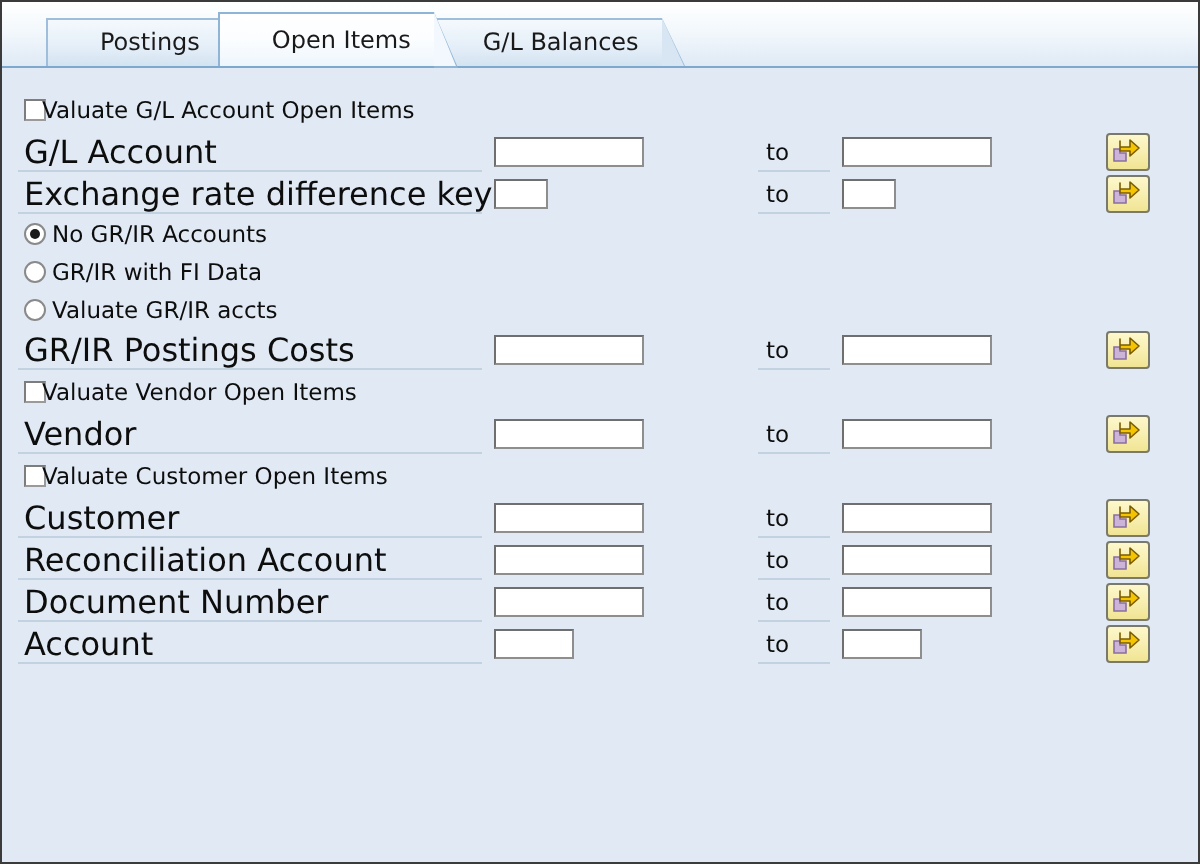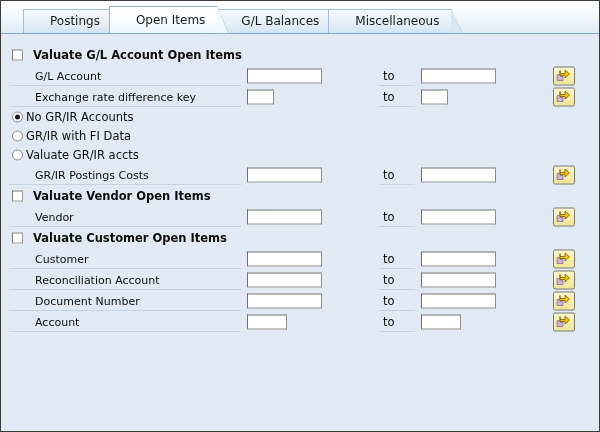--- a/index.html
+++ b/index.html
@@ -66,21 +66,21 @@
   }
 
   .row{
     position:relative;
     height:21px;
     display:flex;align-items:center;
   }
 
   .lbl{
     position:absolute;left:11px;top:50%;transform:translateY(-50%);
-    font-size:11px;color:#0d0d0d;white-space:nowrap;margin-left:23px;
+    font-size:16px;color:#0d0d0d;white-space:nowrap;
   }
   .lbl-underline{
     position:absolute;left:8px;bottom:0;height:1px;background:#c3d2e1;
   }
 
   .to{
     position:absolute;left:382px;top:50%;transform:translateY(-50%);
     font-size:11.5px;color:#0d0d0d;
   }
   .to-underline{
@@ -114,22 +114,22 @@
   
   .cbrow{position:relative;height:21px;}
   .cbox{
     position:absolute;left:11px;top:50%;transform:translateY(-50%);
     width:11px;height:11px;box-sizing:border-box;
     background:#ffffff;border:1px solid #9a9a9a;
     border-top-color:#7d7d7d;border-left-color:#7d7d7d;
     cursor:pointer;
   }
   .cblabel{
-    position:absolute;left:32px;top:50%;transform:translateY(-50%);
-    font-size:11.5px;color:#0d0d0d;white-space:nowrap;font-weight:bold;
+    position:absolute;left:20px;top:50%;transform:translateY(-50%);
+    font-size:11.5px;color:#0d0d0d;white-space:nowrap;
   }
 
   
   .rdrow{position:relative;height:19px;}
   .radio{
     position:absolute;left:11px;top:50%;transform:translateY(-50%);
     width:11px;height:11px;box-sizing:border-box;border-radius:50%;
     background:#ffffff;border:1px solid #8a8a8a;
     cursor:pointer;
   }
@@ -145,21 +145,20 @@
 </head>
 <body>
 
 <div class="screen">
 
   <div class="tabstrip">
     <div class="tabs" id="tabs-container">
         <div class="tab"><span class="tab-label">Postings</span></div>
         <div class="tab active"><span class="tab-label">Open Items</span></div>
         <div class="tab"><span class="tab-label">G/L Balances</span></div>
-        <div class="tab"><span class="tab-label">Miscellaneous</span></div>
       </div>
     <div class="tabstrip-underline"></div>
   </div>
 
   <div class="form" id="form-body">
       <div class="cbrow">
         <div class="cbox" role="checkbox" aria-checked="false"></div>
         <div class="cblabel">Valuate G/L Account Open Items</div>
       </div>
       <div class="row" style="height: 21px;">

